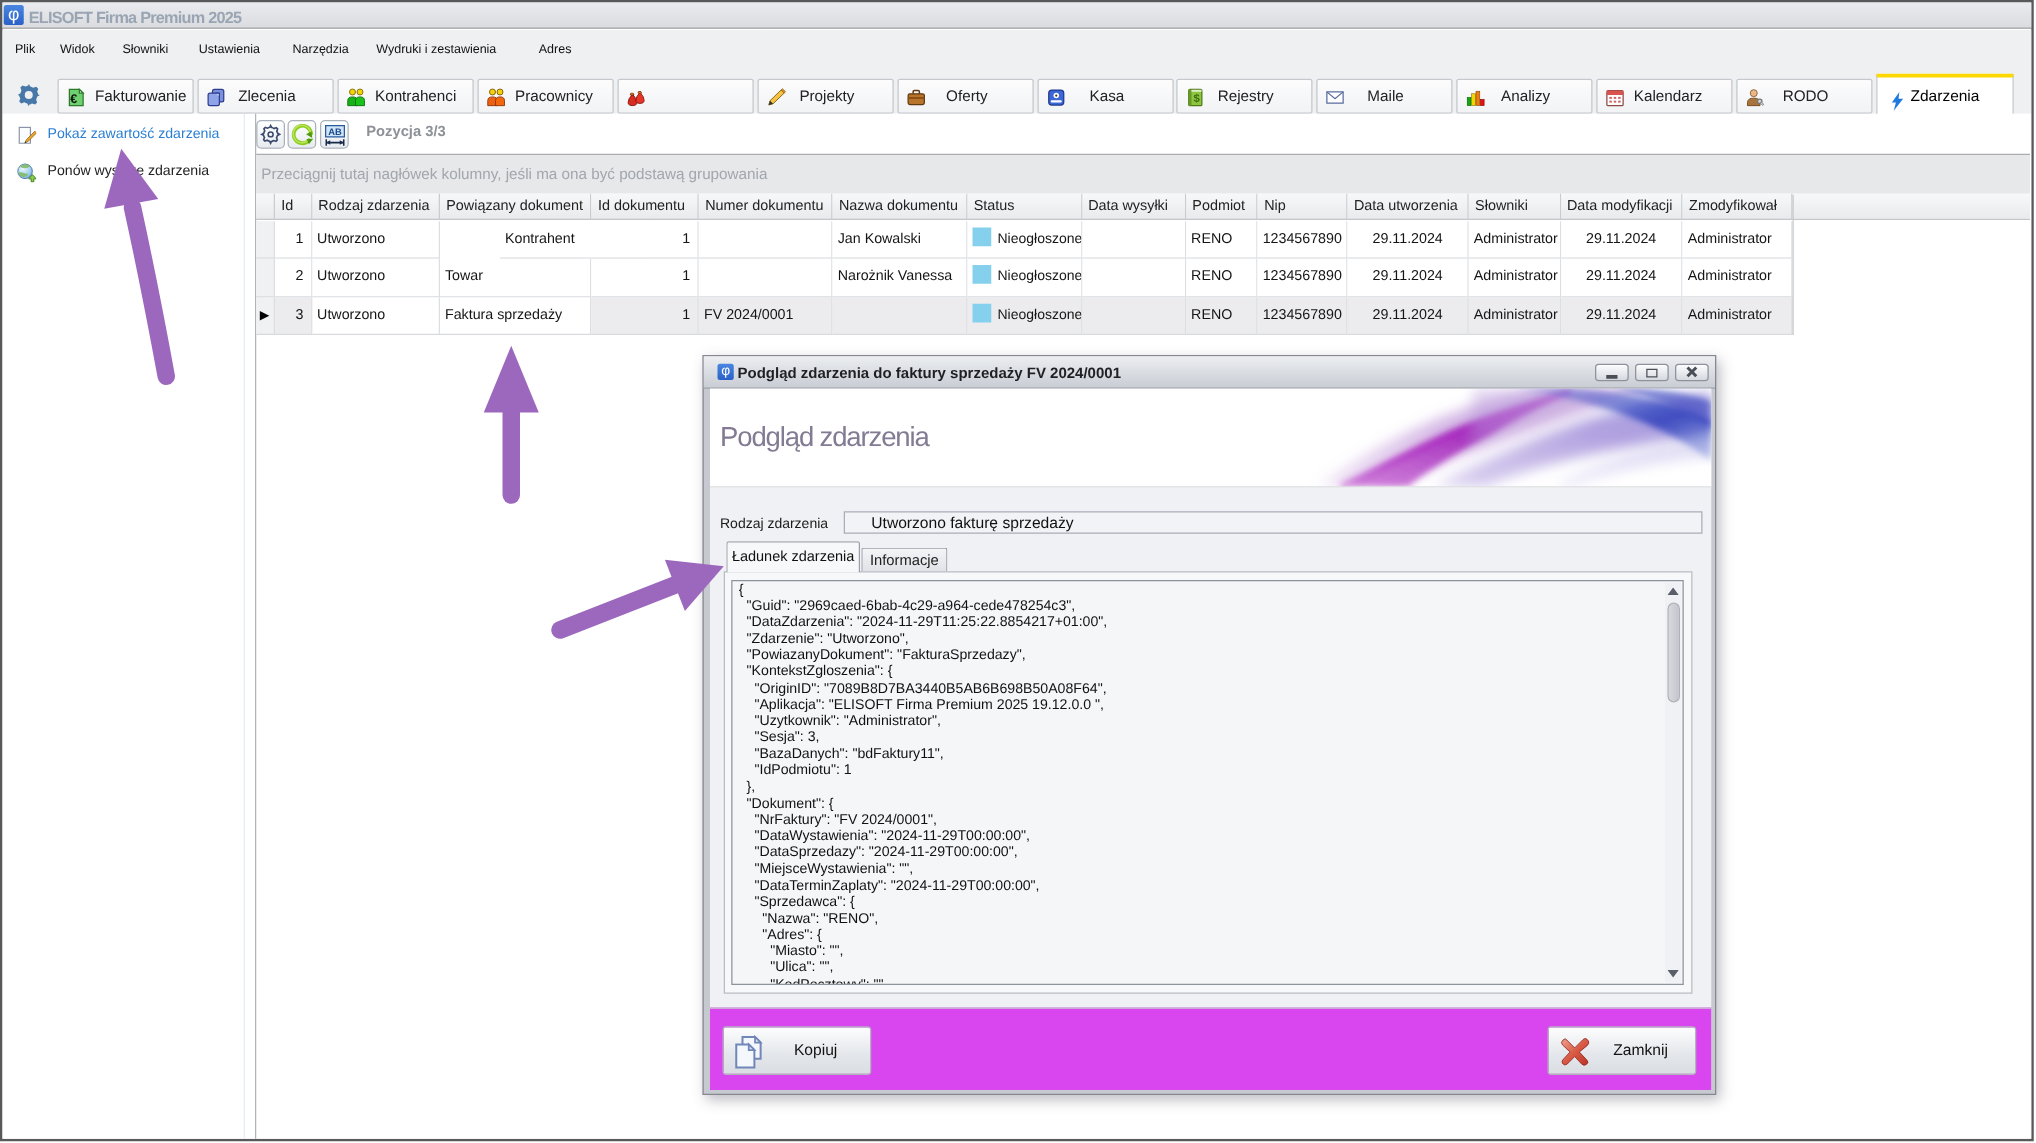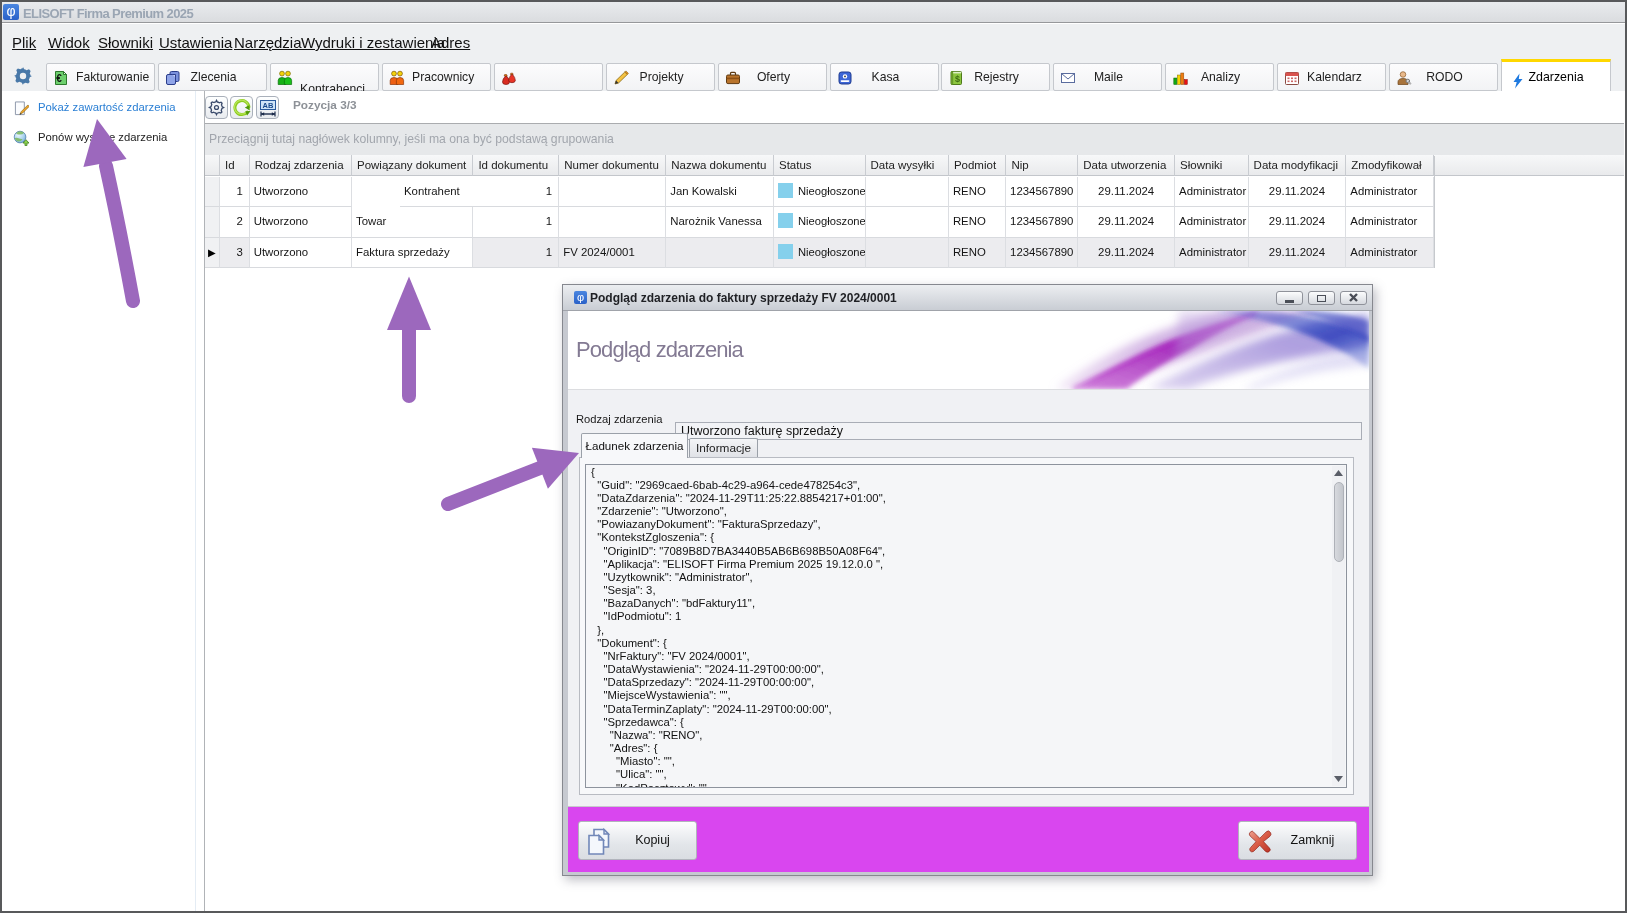--- a/index.html
+++ b/index.html
@@ -8,21 +8,21 @@
   .abs { position:absolute; }
   #stage { position:relative; width:1629px; height:914px; }
   
   #win { left:0; top:0; width:1627px; height:913px; border:2px solid #58595b; background:#fff; }
   #titlebar { left:2px; top:2px; width:1623px; height:21px;
     background:linear-gradient(#e9ebee,#dadcdf); border-bottom:1px solid #96989b; }
   .phi { width:16px; height:16px; background:linear-gradient(#4a86e0,#2a61c8); color:#fff;
     font-size:14px; font-weight:normal; text-align:center; line-height:15px; border-radius:2px; }
   #titletext { left:21px; top:4px; font-size:13px; font-weight:bold; color:#9aa5b3; letter-spacing:-0.6px; }
   #menubar { left:2px; top:24px; width:1623px; height:67px; background:#eef0f2; }
-  .menuitem { position:absolute; top:10px; font-size:15px; color:#111;text-decoration:underline; }
+  .menuitem { position:absolute; top:10px; font-size:10px; color:#111; }
   
   .rtab { position:absolute; top:39px; height:28px; width:109px;
     background:linear-gradient(#fcfcfd,#f2f3f5); border:1px solid #c5c8cd; border-radius:2px;
     font-size:12.2px; color:#222; }
   .rtab .lbl { position:absolute; top:6px; white-space:nowrap; }
   .rtab .ic { position:absolute; left:6px; top:5.5px; width:16px; height:16px; }
   #activetab { position:absolute; top:35px; height:34px; width:110px; left:1499px; text-align:center;
     background:#fff; border-left:1px solid #c5c8cd; border-right:1px solid #c5c8cd;
     border-top:3px solid #ffd800; font-size:12.4px; color:#000;
     display:flex; align-items:flex-start; justify-content:center; }
@@ -59,22 +59,22 @@
     border:1px solid #86888f; box-shadow:3px 4px 10px rgba(70,70,90,.35); }
   #dlgtitle { left:0; top:0; width:809px; height:26px;
     background:linear-gradient(#eceef1,#c9cdd4); border-bottom:1px solid #a0a3aa;
     font-size:12px; font-weight:bold; color:#1f2024; }
   .wbtn { position:absolute; top:6px; width:27px; height:14px; border:1px solid #8f929a;
     border-radius:3px; background:linear-gradient(#fbfcfd,#d6d9df); }
   #dlgbody { left:5px; top:26px; width:801px; height:561px; background:#f0f1f4; }
   #dlghead { left:0; top:0; width:801px; height:79px; background:#fff; border-bottom:1px solid #dcdde0; }
   #dlghead h1 { position:absolute; left:8px; top:26px; font-size:22px; font-weight:normal; color:#837a93; letter-spacing:-0.9px; }
   #rodz { left:8px; top:102px; font-size:11.2px; color:#1a1a1a; }
-  #rodzbox { left:107px; top:111px; width:687px; height:18px; background:#f2f3f6;
-    border:1px solid #a9adb6; font-size:12.5px; color:#111; line-height:16px; padding-left:5px; }
+  #rodzbox { left:107px; top:98px; width:687px; height:18px; background:#f2f3f6;
+    border:1px solid #a9adb6; font-size:12.5px; color:#111; line-height:16px; padding-left:21px; }
   #tab1 { left:13px; top:122px; width:107px; height:25px; background:#f7f8fa;
     border:1px solid #9aa0a8; border-bottom:none; border-radius:2px 2px 0 0;
     font-size:11.6px; color:#111; text-align:center; line-height:24px; z-index:3; white-space:nowrap; }
   #tab2 { left:121px; top:127px; width:69px; height:20px; background:linear-gradient(#f4f5f7,#dfe1e6);
     border:1px solid #9aa0a8; border-bottom:none; border-radius:2px 2px 0 0;
     font-size:11.8px; color:#222; text-align:center; line-height:19px; z-index:1; }
   #jsonpanel { left:11px; top:146px; width:775px; height:338px; border:1px solid #b8bbc2; background:#f7f8fa; z-index:2; }
   #jsonbox { left:5px; top:6px; width:762px; height:324px; border:1px solid #8d939d; background:#f5f6f8; overflow:hidden; }
   #jsontext { left:5px; top:0.5px; width:735px; font-size:11.3px; line-height:13.17px; color:#111;
     white-space:pre; font-family:"Liberation Sans", sans-serif; }
@@ -126,21 +126,21 @@
             </svg></span>
           <span class="lbl" style="left:31.5px;">Zlecenia</span>
         </div>
         <div class="rtab" style="left:268px;">
           <span class="ic"><svg viewBox="0 0 16 16">
               <circle cx="5" cy="3.6" r="2.4" fill="#f4d20a" stroke="#7a6a00" stroke-width=".7"></circle>
               <path d="M1.2 14.5 v-4 q0-3 3.8-3 t3.8 3 v4 z" fill="#16b116" stroke="#0a6e0a" stroke-width=".7"></path>
               <circle cx="11" cy="3.6" r="2.4" fill="#f4d20a" stroke="#7a6a00" stroke-width=".7"></circle>
               <path d="M7.4 14.5 v-4 q0-3 3.6-3 t3.6 3 v4 z" fill="#19c119" stroke="#0a6e0a" stroke-width=".7"></path>
             </svg></span>
-          <span class="lbl" style="left:29.0px;margin-top:12px;">Kontrahenci</span>
+          <span class="lbl" style="left:29.0px;">Kontrahenci</span>
         </div>
         <div class="rtab" style="left:380px;">
           <span class="ic"><svg viewBox="0 0 16 16">
               <circle cx="5" cy="3.6" r="2.4" fill="#f4d20a" stroke="#7a5200" stroke-width=".7"></circle>
               <path d="M1.2 14.5 v-4 q0-3 3.8-3 t3.8 3 v4 z" fill="#ed5f13" stroke="#8c3508" stroke-width=".7"></path>
               <circle cx="11" cy="3.6" r="2.4" fill="#f4d20a" stroke="#7a5200" stroke-width=".7"></circle>
               <path d="M7.4 14.5 v-4 q0-3 3.6-3 t3.6 3 v4 z" fill="#f2680f" stroke="#8c3508" stroke-width=".7"></path>
             </svg></span>
           <span class="lbl" style="left:29.0px;">Pracownicy</span>
         </div>

